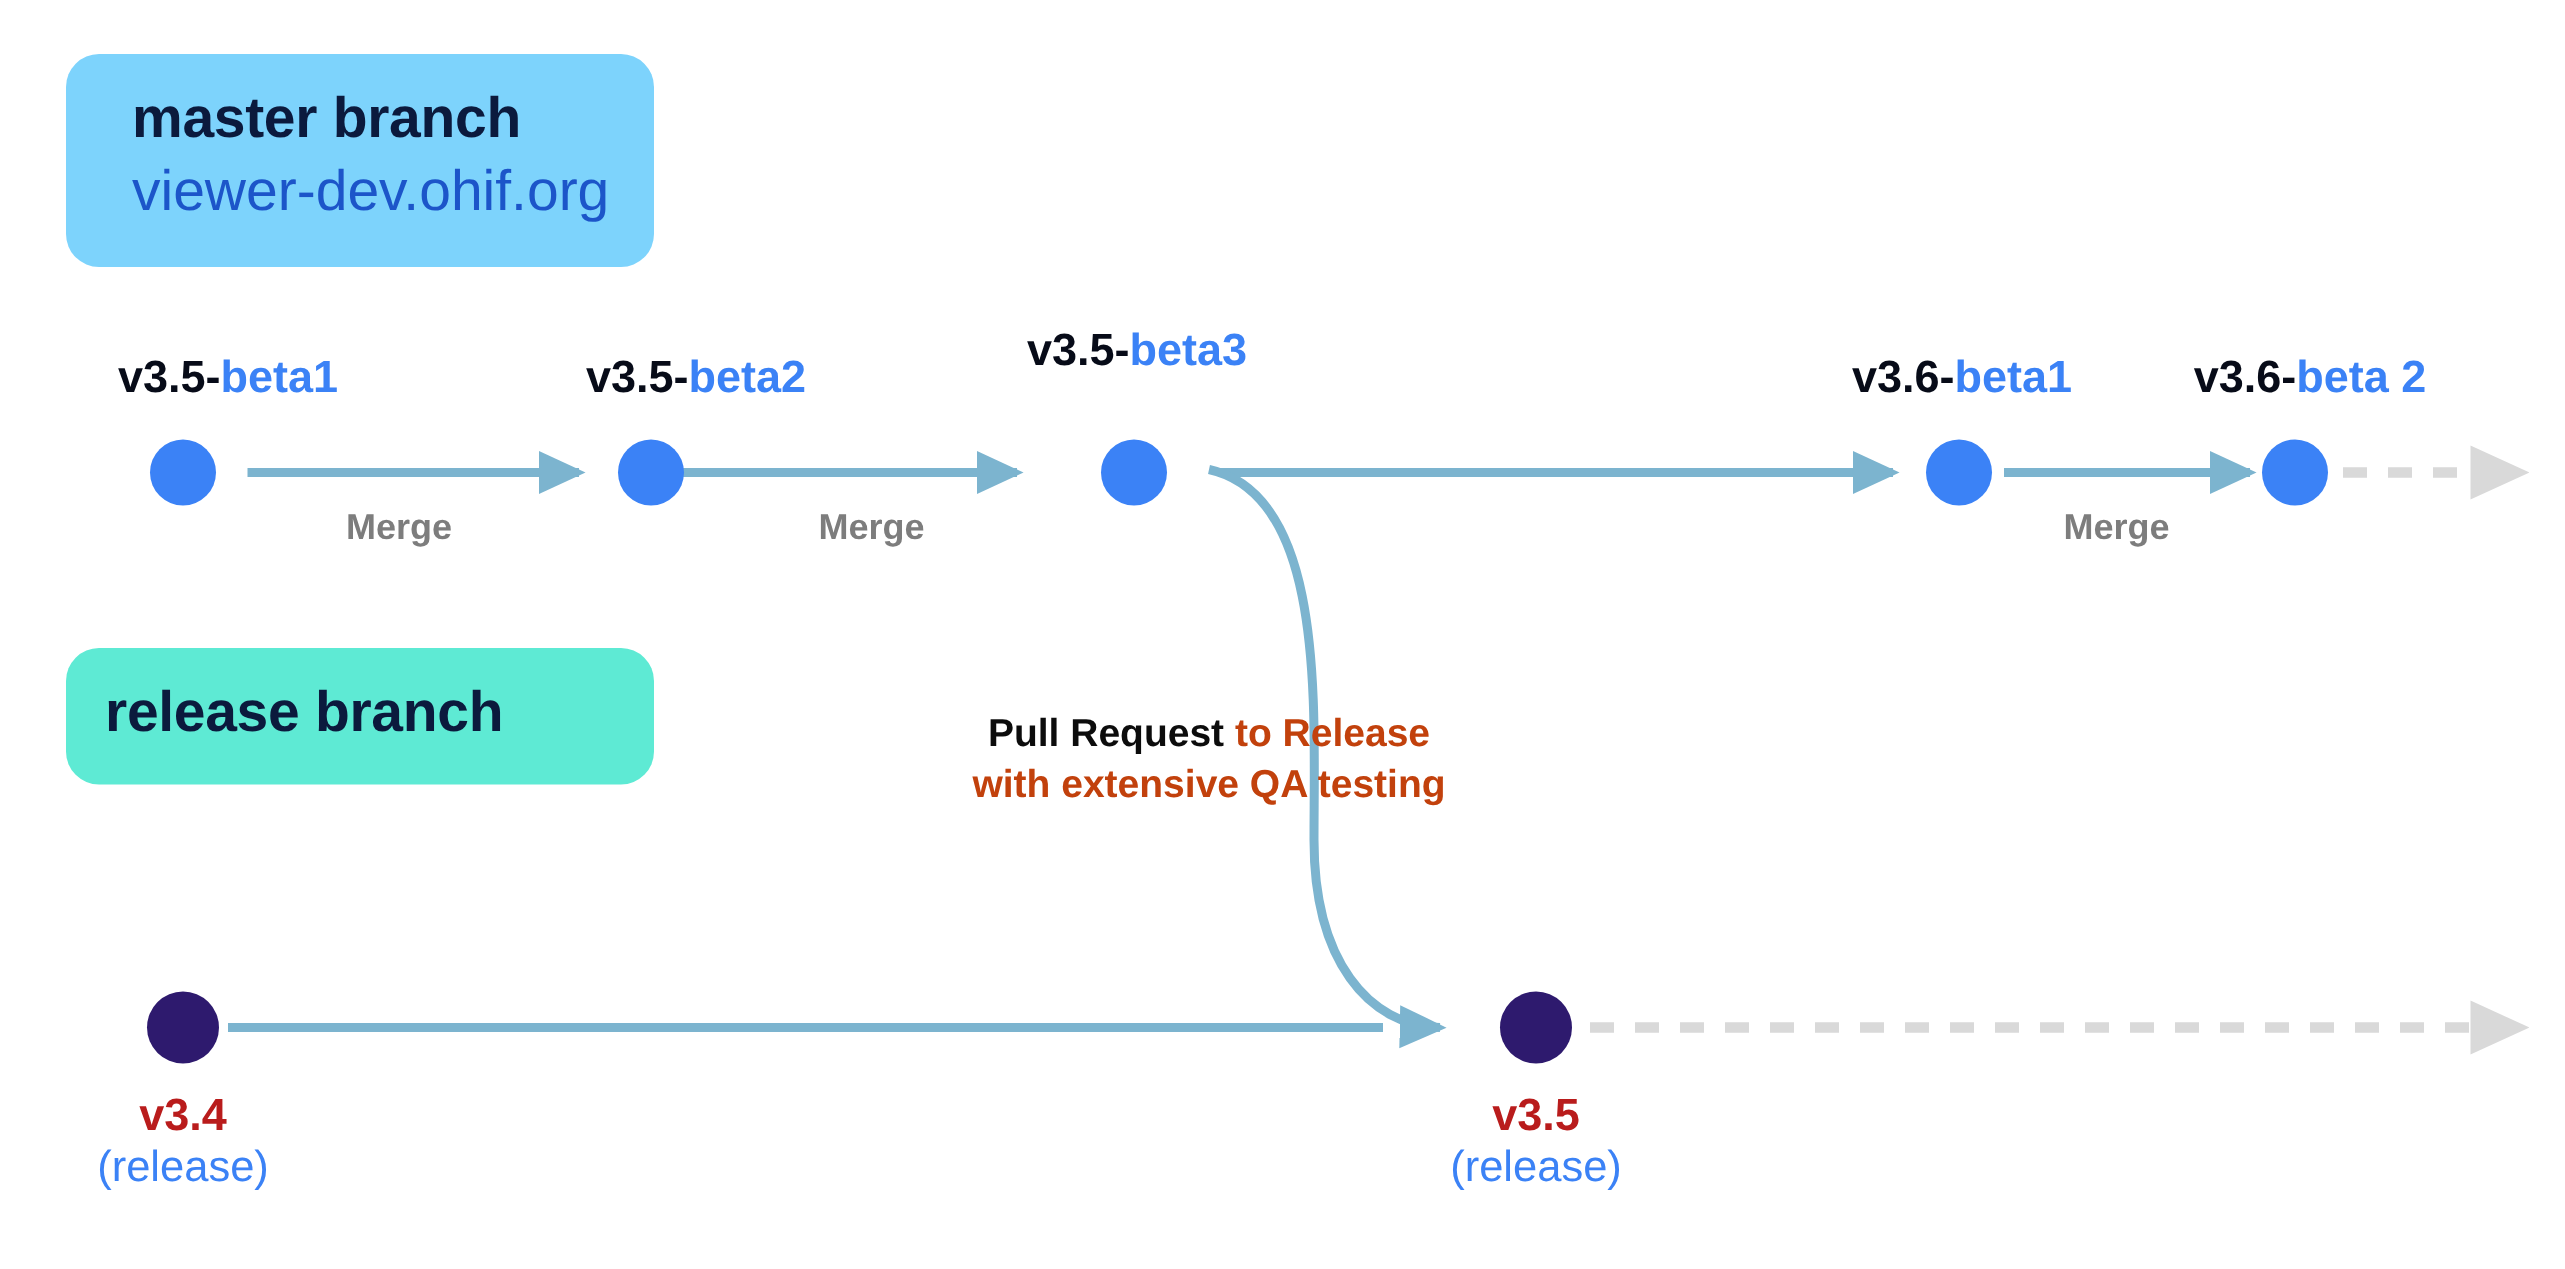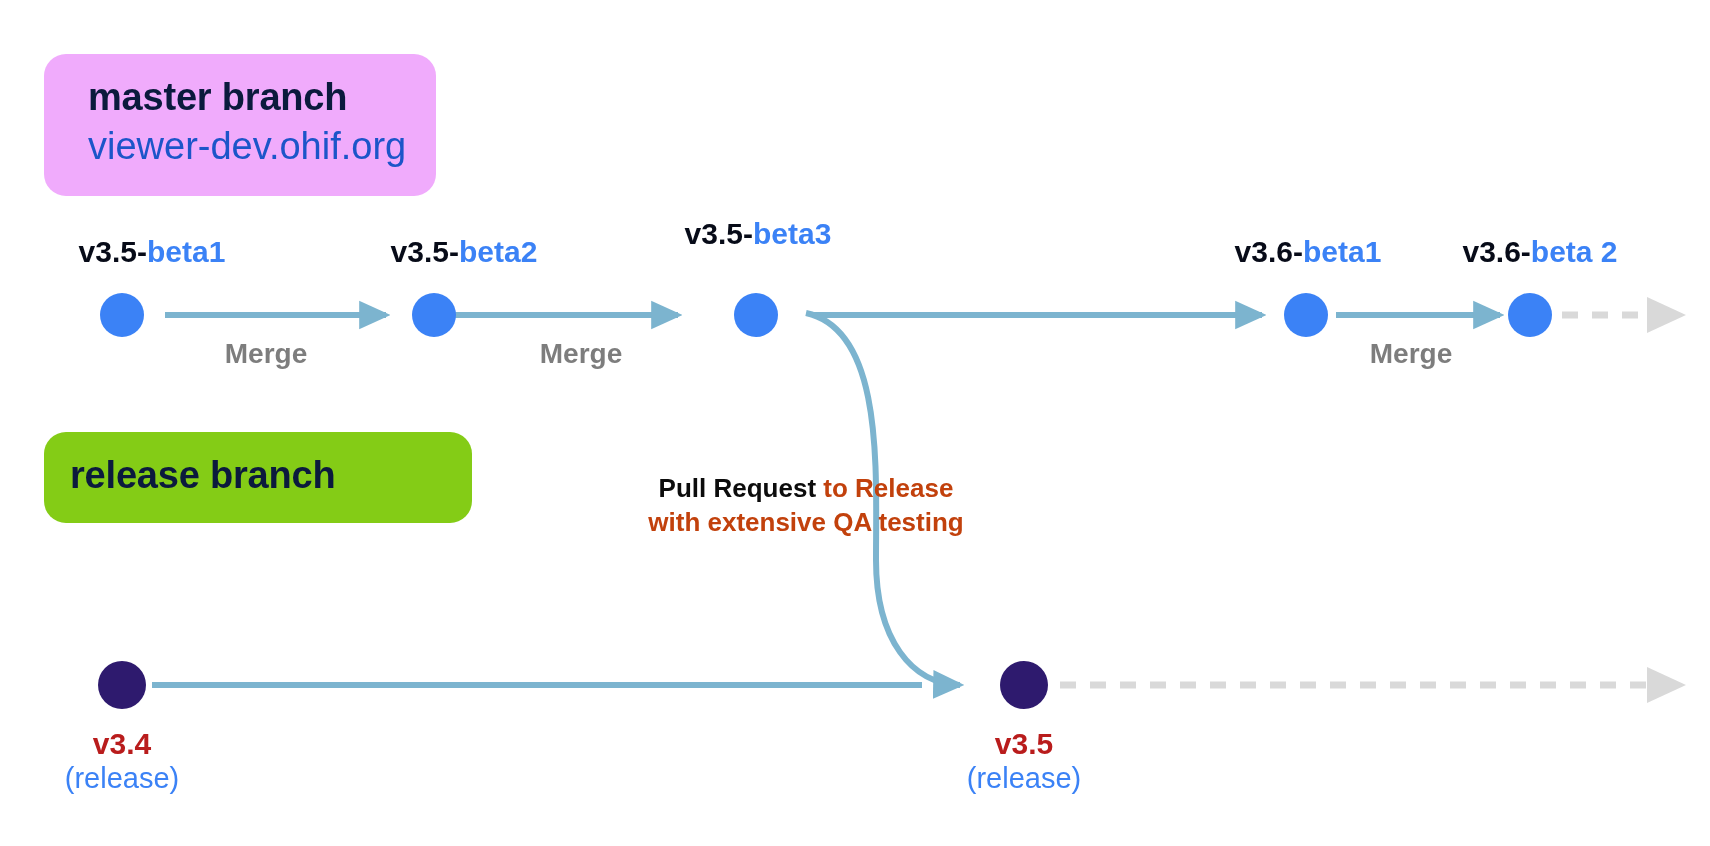--- a/index.html
+++ b/index.html
@@ -16,29 +16,29 @@
 
   .stage { position: absolute; inset: 0; }
 
   
   .branch-card {
     position: absolute;
     border-radius: 22px;
     padding: 22px 30px 26px 26px;
   }
   #master-card {
-    left: 44px; top: 54px;
+    left: 44px; top: 36px;
     width: 392px;
-    background: #f0abfc;
+    background: #7dd3fc;
     padding-left: 44px;
   }
   #release-card {
     left: 44px; top: 432px;
-    width: 428px;
-    background: #84cc16;
+    width: 392px;
+    background: #5eead4;
   }
   .branch-title {
     font-size: 38px;
     font-weight: bold;
     color: #0b1a3d;
     line-height: 1.12;
     letter-spacing: -0.2px;
     white-space: nowrap;
   }
   .branch-url {
@@ -72,21 +72,21 @@
     line-height: 1;
   }
   .tag .ver  { color: #070b18; }
   .tag .beta { color: #3b82f6; }
 
   
   .merge-label {
     position: absolute;
     transform: translate(-50%, 0);
     white-space: nowrap;
-    font-size: 28px;
+    font-size: 24px;
     font-weight: bold;
     color: #7d7d7d;
     line-height: 1;
   }
 
   
   .rel-label {
     position: absolute;
     transform: translate(-50%, 0);
     text-align: center;

